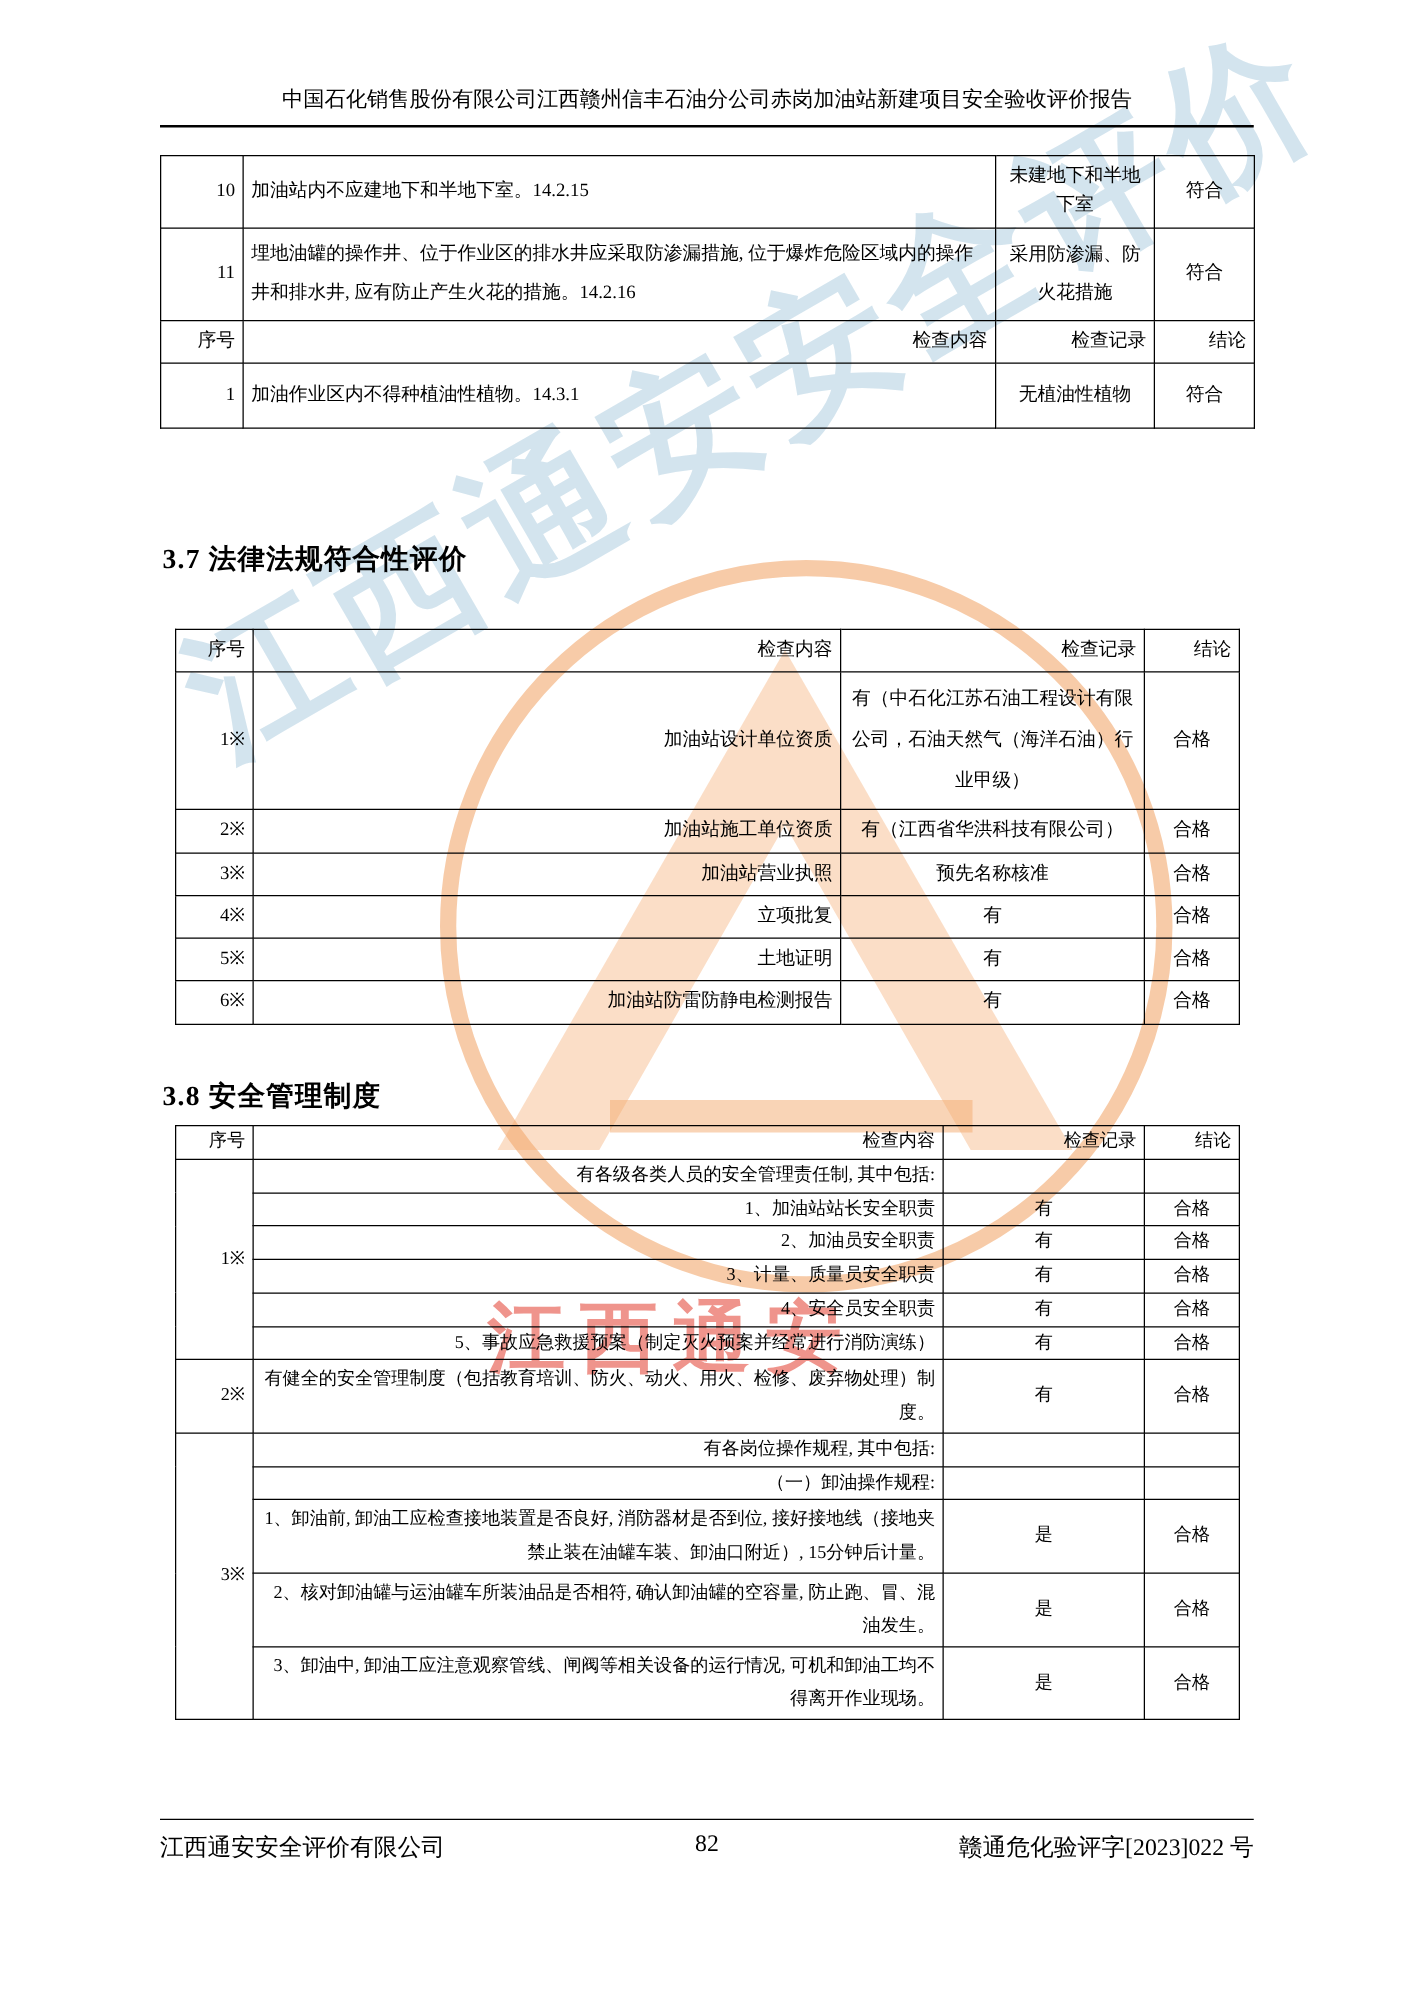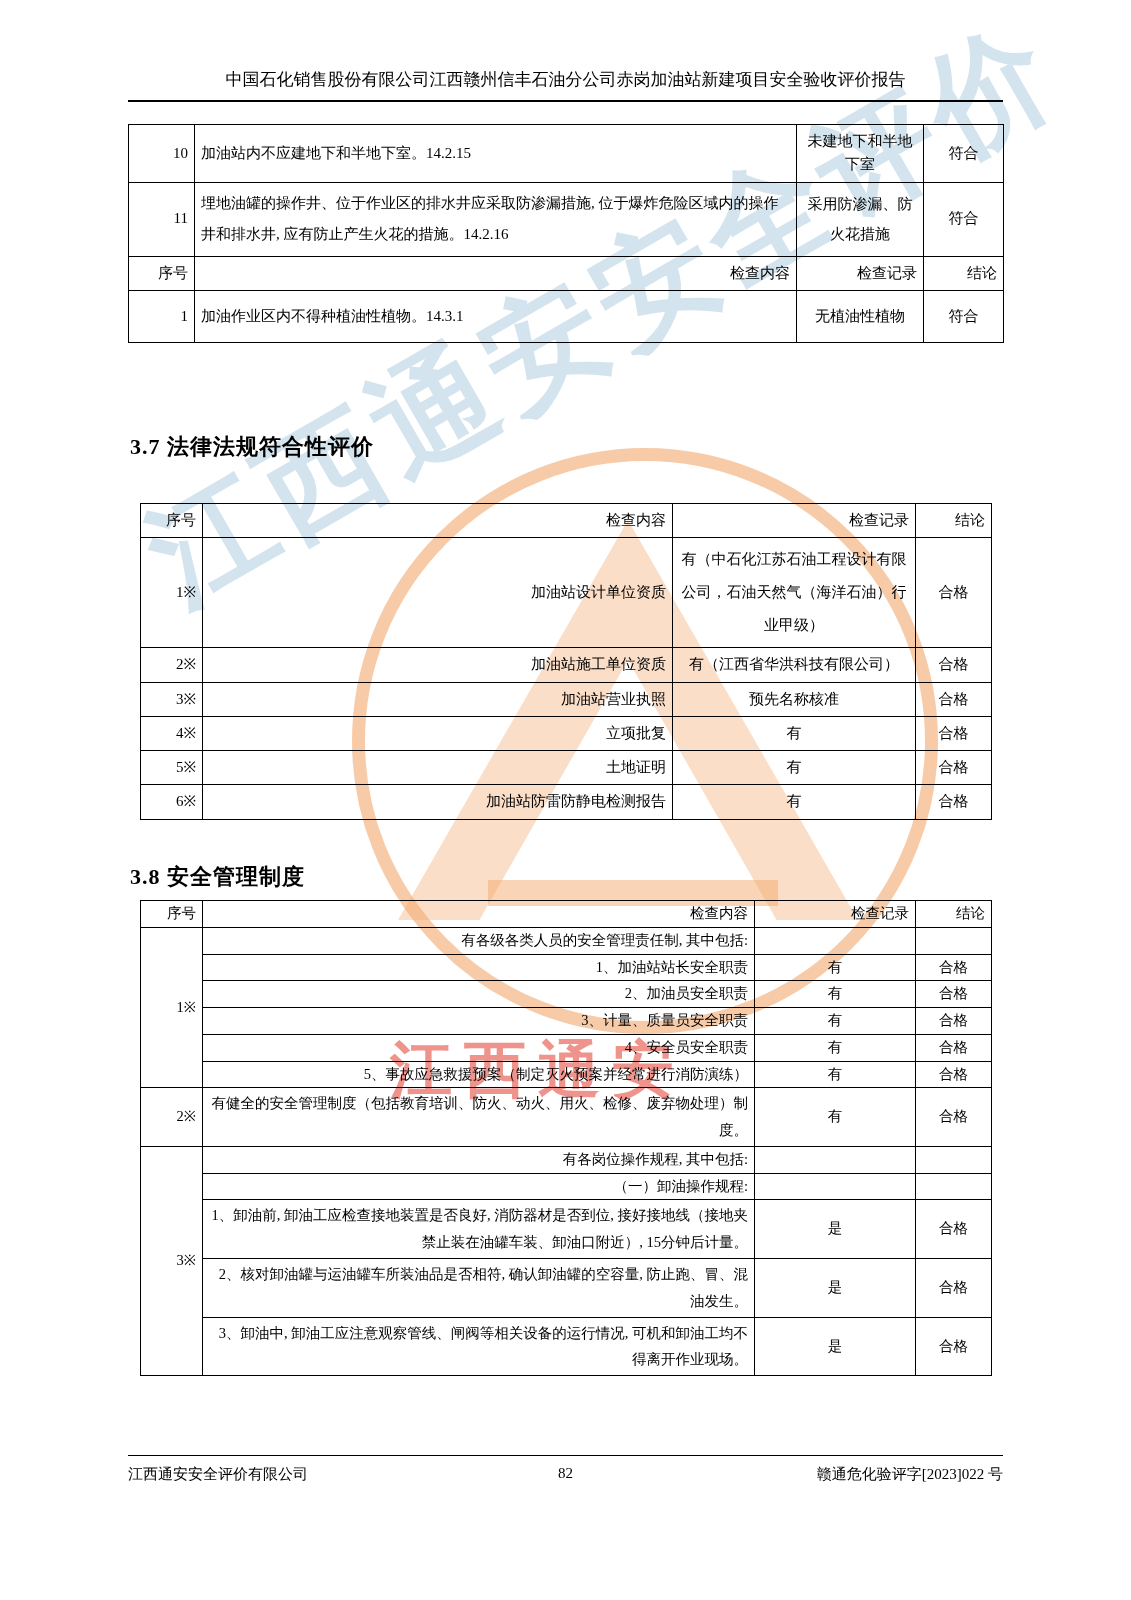--- a/index.html
+++ b/index.html
@@ -135,21 +135,21 @@
   #table3 td { padding: 2px 6px; line-height: 1.5; }
   #table3 td.tall { line-height: 1.85; }
 
   
   .footer {
     position: absolute;
     left: 128px; top: 1455px;
     width: 875px;
     border-top: 1.5px solid #000;
     padding-top: 9px;
-    font-size: 15px;
+    font-size: 19px;
   }
   .footer .fl { position: absolute; left: 0; top: 9px; }
   .footer .fc { position: absolute; left: 0; top: 9px; width: 875px; text-align: center; }
   .footer .fr { position: absolute; right: 0; top: 9px; }
 </style>
 </head>
 <body>
 
 <div class="page">
 

